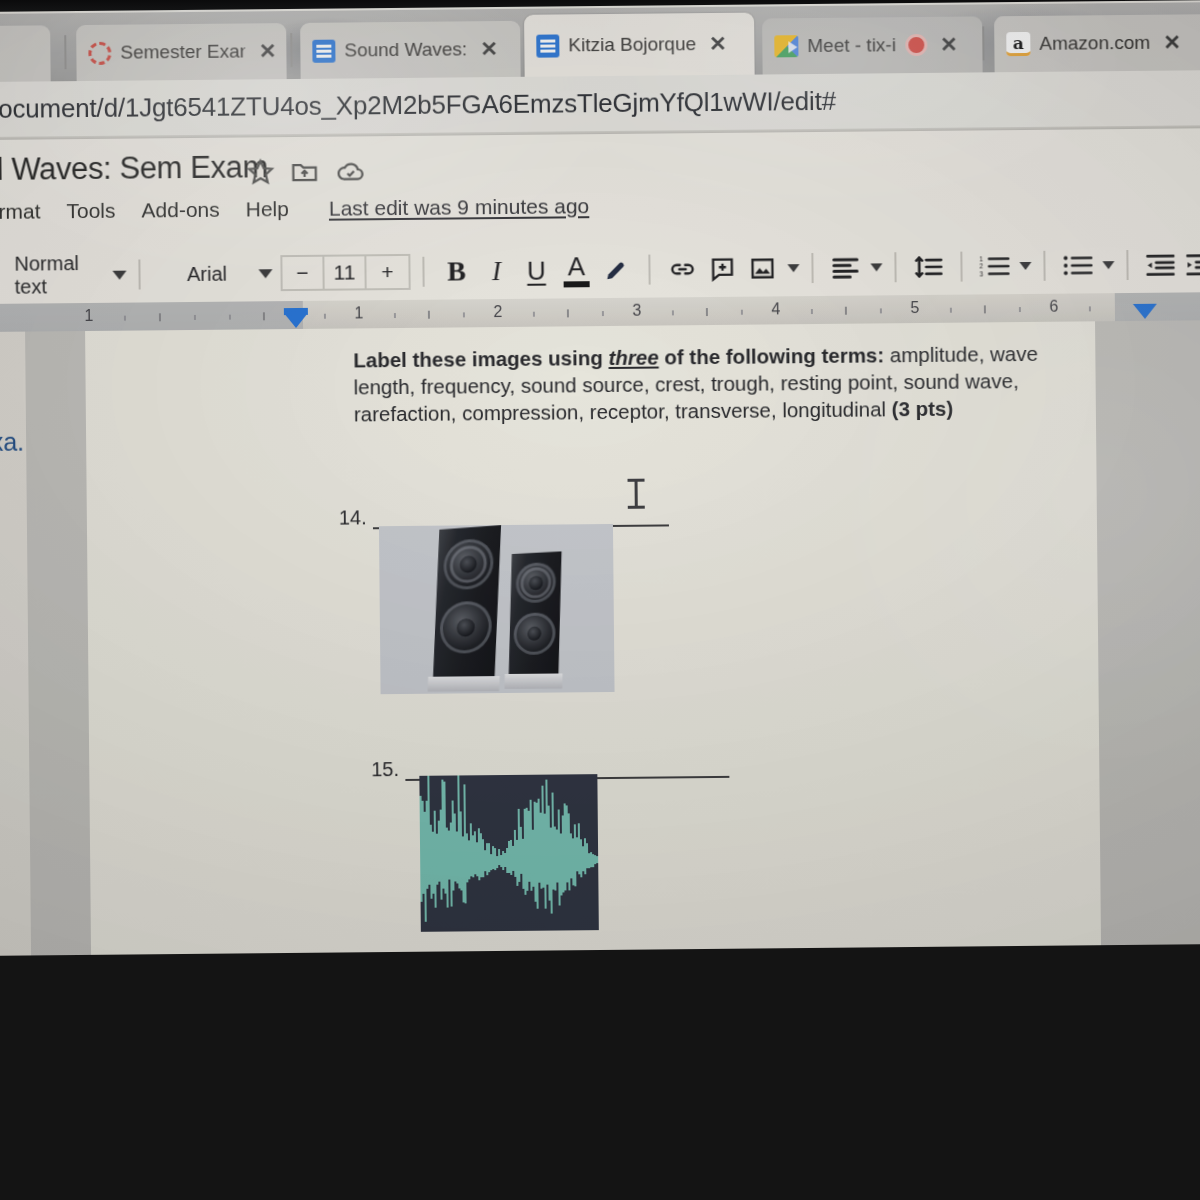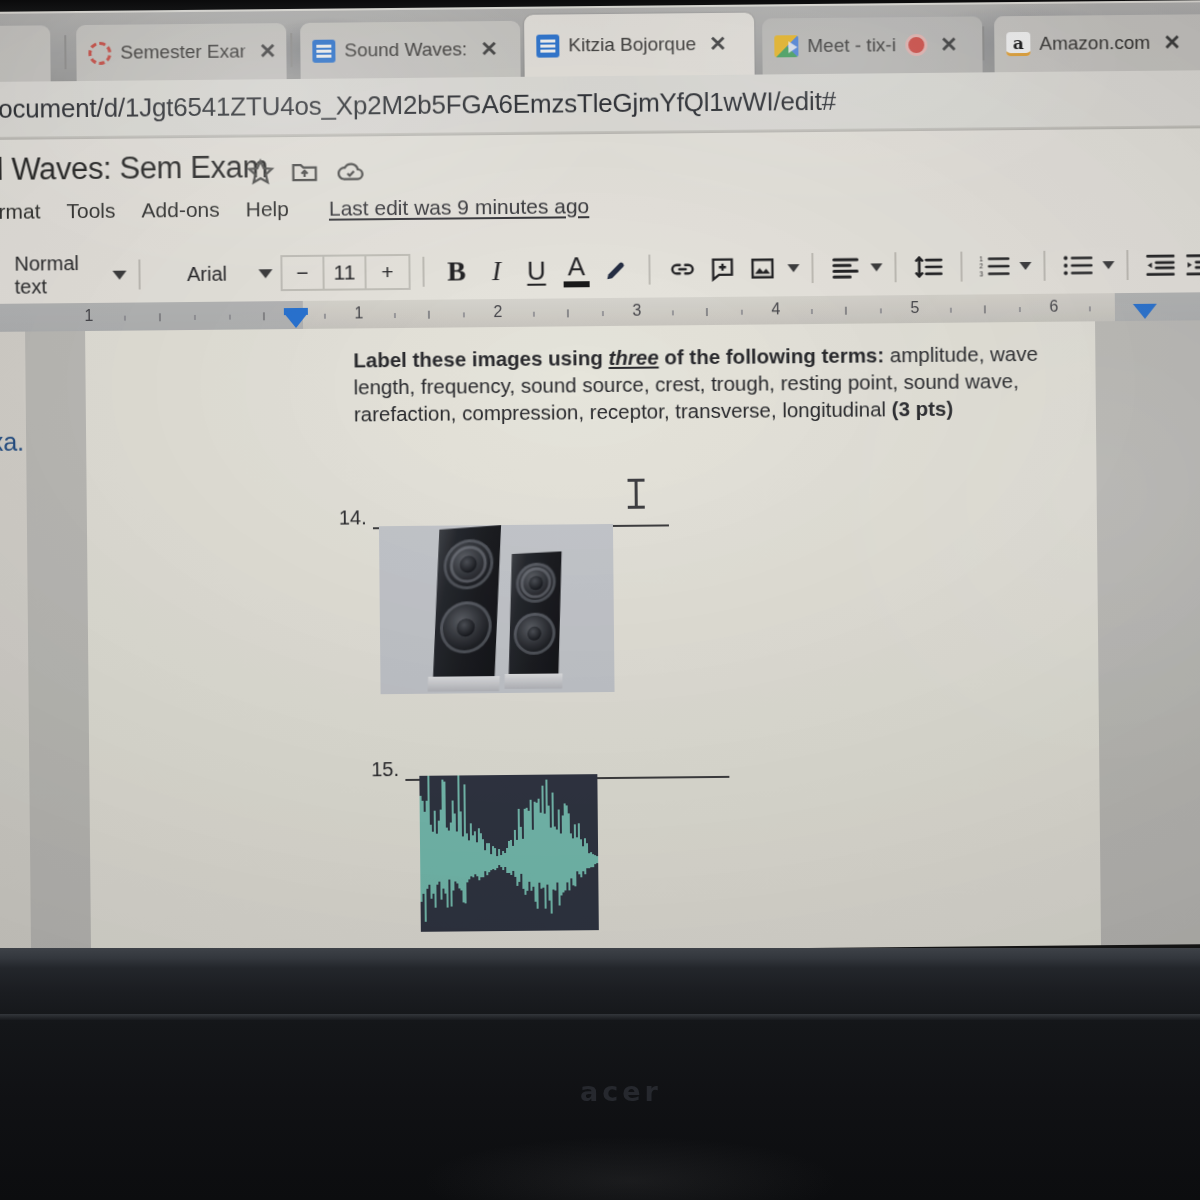--- a/index.html
+++ b/index.html
@@ -696,18 +696,14 @@
     </div>
 
     <div class="shelf">
       
     </div>
 
     <div class="grain"></div>
     <div class="glare"></div>
   </div>
 
-  <div class="bezel-bottom">
-    <div class="desk-glow"></div>
-    <div class="laptop-brand">acer</div>
-  </div>
 
 </div>
 
 </body></html>

